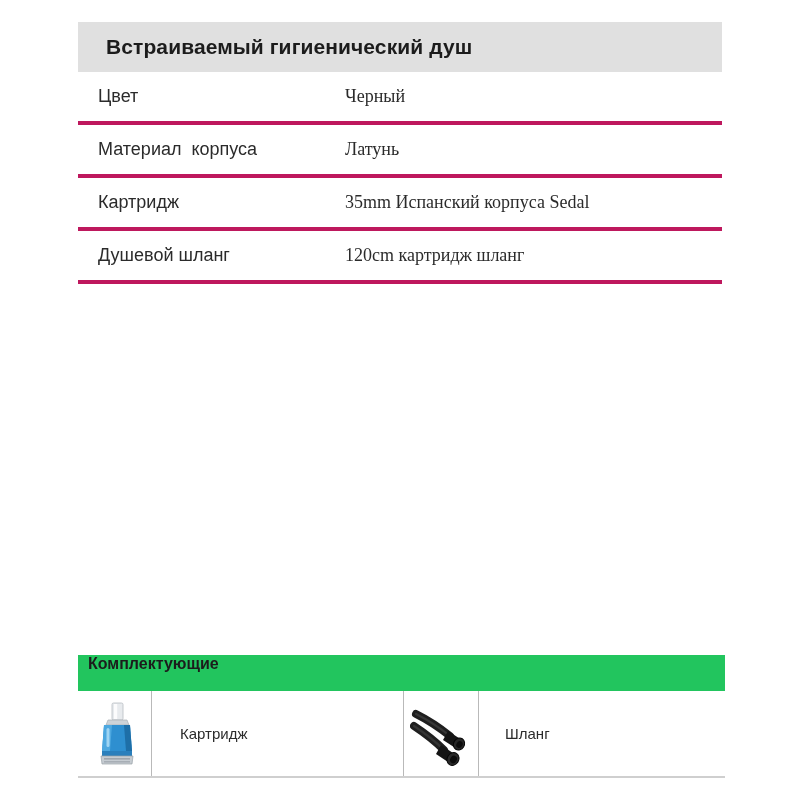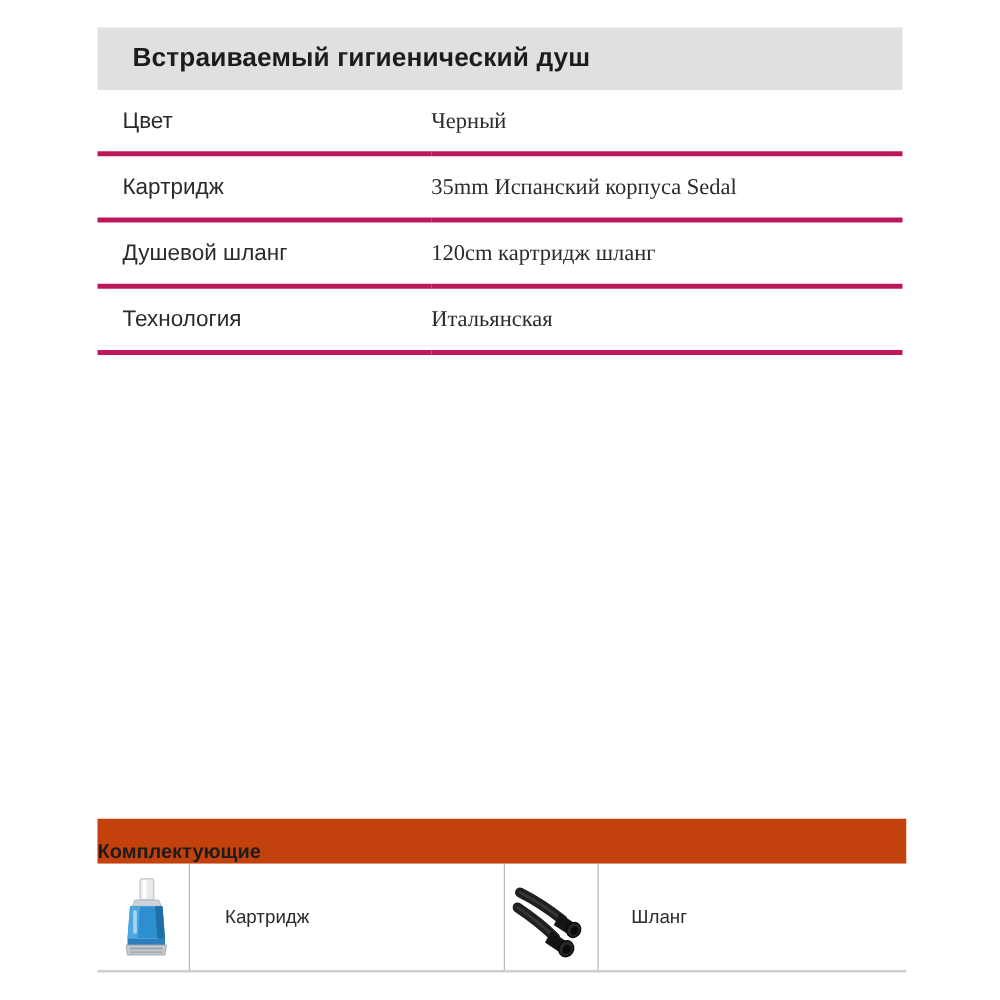--- a/index.html
+++ b/index.html
@@ -71,25 +71,25 @@
   }
 
   
   .parts-block {
     position: absolute;
     left: 78px;
     top: 655px;
     width: 647px;
   }
   .parts-header {
-    background: #c2410c;
+    background: #22c55e;
     height: 36px;
     display: flex;
-    align-items: flex-end;
-    padding-left: 0;
+    align-items: flex-start;
+    padding-left: 10px;
     box-sizing: border-box;
   }
   .parts-header-title {
     font-size: 16px;
     font-weight: bold;
     color: #1c1c1c;
   }
   .parts-row {
     display: flex;
     height: 85px;
@@ -127,30 +127,30 @@
       <span class="spec-header-title">Встраиваемый гигиенический душ</span>
     </div>
 
     <table class="spec-table">
       <tbody>
         <tr>
           <td class="label">Цвет</td>
           <td class="value">Черный</td>
         </tr>
         <tr>
+          <td class="label">Материал  корпуса</td>
+          <td class="value">Латунь</td>
+        </tr>
+        <tr>
           <td class="label">Картридж</td>
           <td class="value">35mm Испанский корпуса Sedal</td>
         </tr>
         <tr>
           <td class="label">Душевой шланг</td>
           <td class="value">120cm картридж шланг</td>
-        </tr>
-        <tr>
-          <td class="label">Технология</td>
-          <td class="value">Итальянская</td>
         </tr>
       </tbody>
     </table>
   </div>
 
   <div class="parts-block">
 
     <div class="parts-header">
       <span class="parts-header-title">Комплектующие</span>
     </div>

